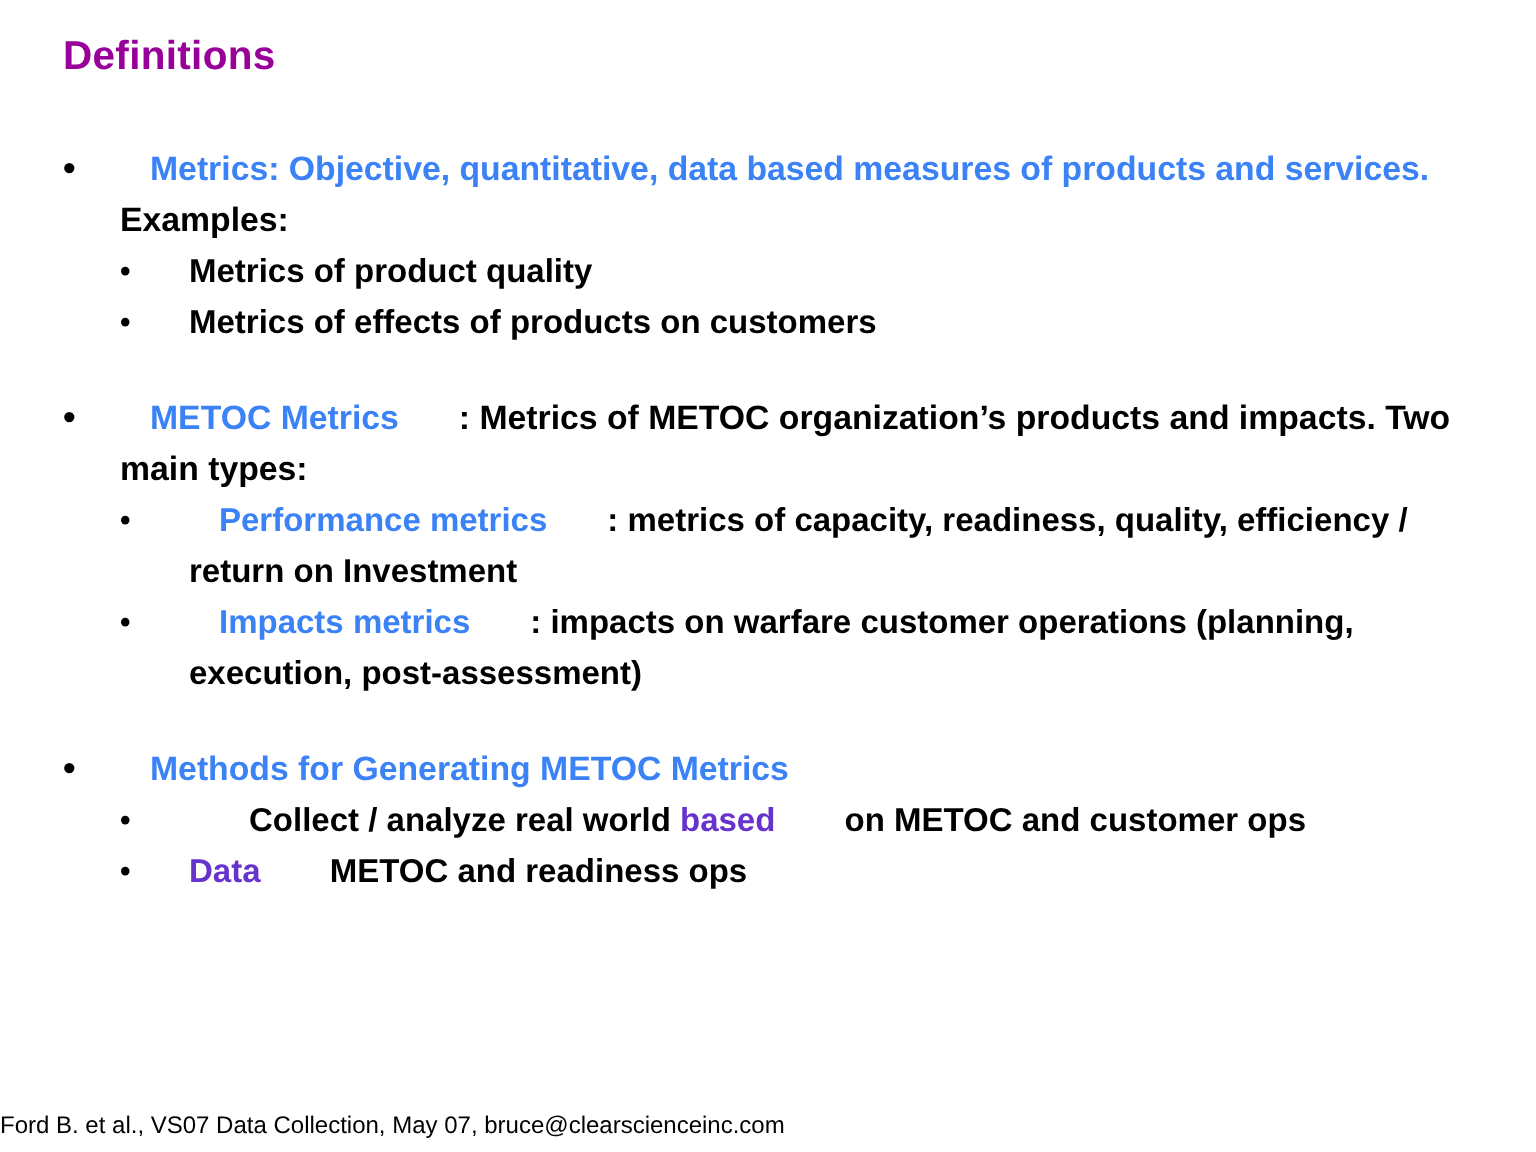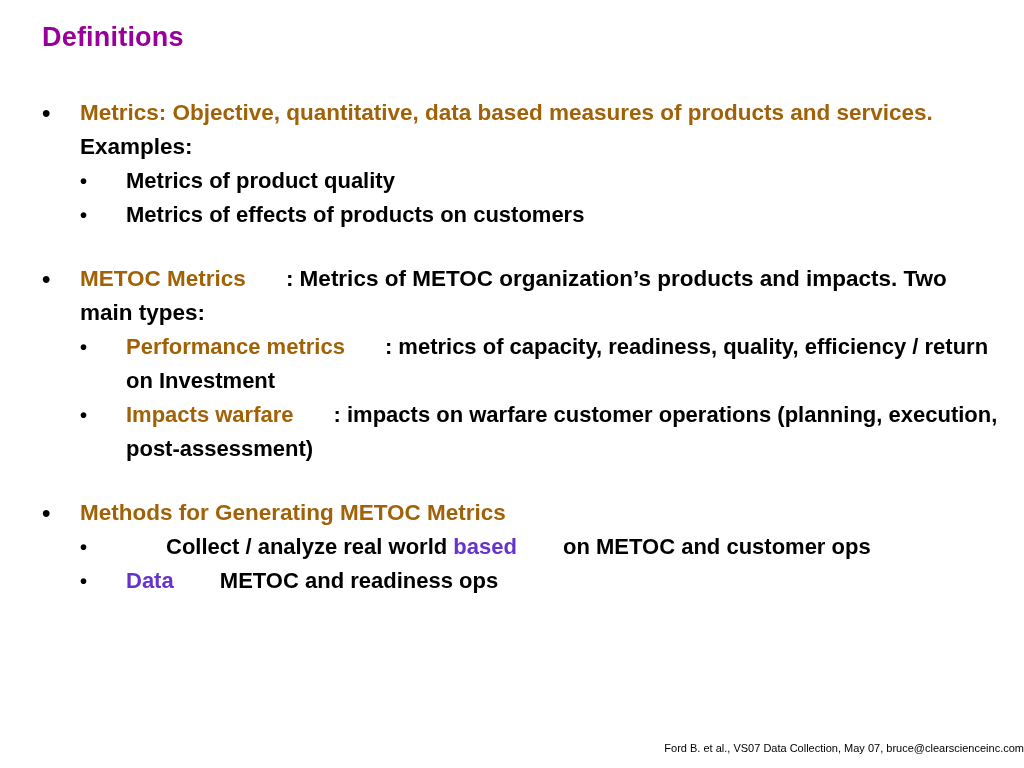--- a/index.html
+++ b/index.html
@@ -71,31 +71,31 @@
     color: #000000;
     font-weight: bold;
   }
   .l2 > .text {
     flex: 1;
     font-size: 22px;
     line-height: 34px;
     font-weight: bold;
     color: #000000;
   }
-  .blue { color: #a16207; }
+  .blue { color: #3b82f6; margin-left: 20px; }
   .purple { color: #6633cc; }
   .blk { color: #000000; margin-left: 40px; }
   .gap-md { height: 30px; }
   .footer {
     position: absolute;
     left: 0;
-    right: 0;
+    right: 12px;
     top: 742px;
-    text-align: right;
-    font-size: 11px;
+    text-align: left;
+    font-size: 16px;
     color: #000000;
     font-family: "Liberation Sans", sans-serif;
   }
 </style>
 </head>
 <body>
 
 <div class="slide">
 
   <div class="title">Definitions</div>
@@ -124,21 +124,21 @@
       <span class="text"><span class="blue">METOC Metrics</span><span class="blk">:  Metrics of METOC organization’s products and impacts.  Two main types:</span></span>
     </div>
 
     <div class="l2">
       <span class="bullet">•</span>
       <span class="text"><span class="blue">Performance metrics</span><span class="blk">: metrics of capacity, readiness, quality, efficiency / return on Investment</span></span>
     </div>
 
     <div class="l2">
       <span class="bullet">•</span>
-      <span class="text"><span class="blue">Impacts warfare</span><span class="blk">:  impacts on warfare customer operations (planning, execution, post-assessment)</span></span>
+      <span class="text"><span class="blue">Impacts metrics</span><span class="blk">:  impacts on warfare customer operations (planning, execution, post-assessment)</span></span>
     </div>
 
     <div class="gap-md"></div>
 
     <div class="l1">
       <span class="bullet">•</span>
       <span class="text"><span class="blue">Methods for Generating METOC Metrics</span><span class="blk"></span></span>
     </div>
 
     <div class="l2">

